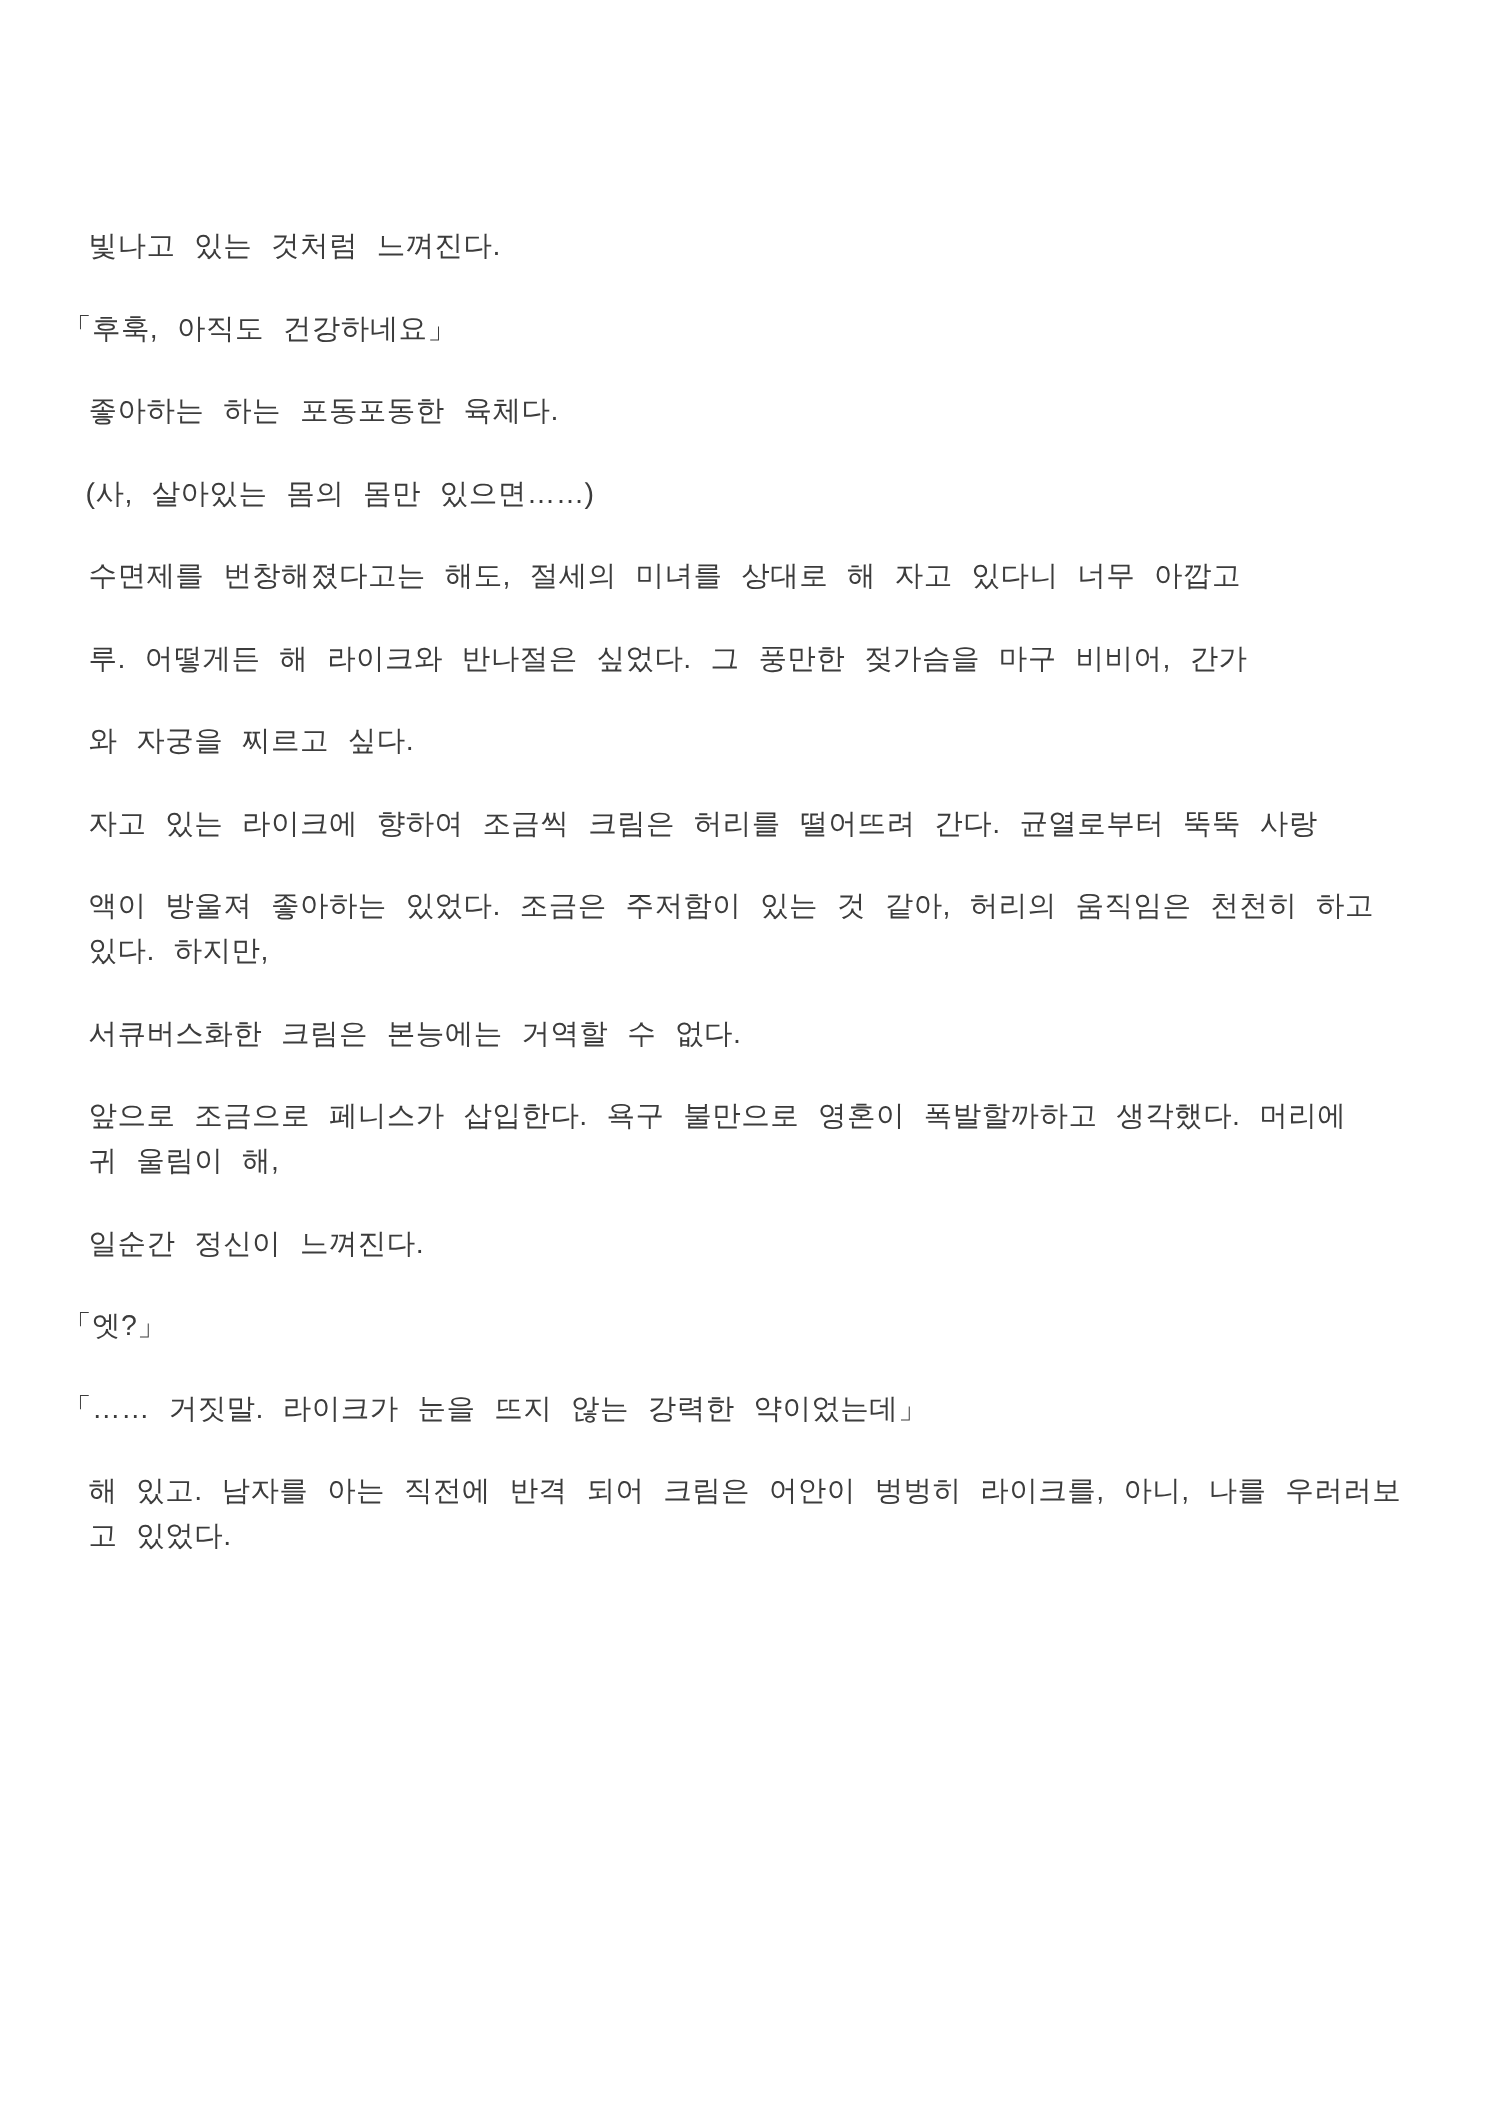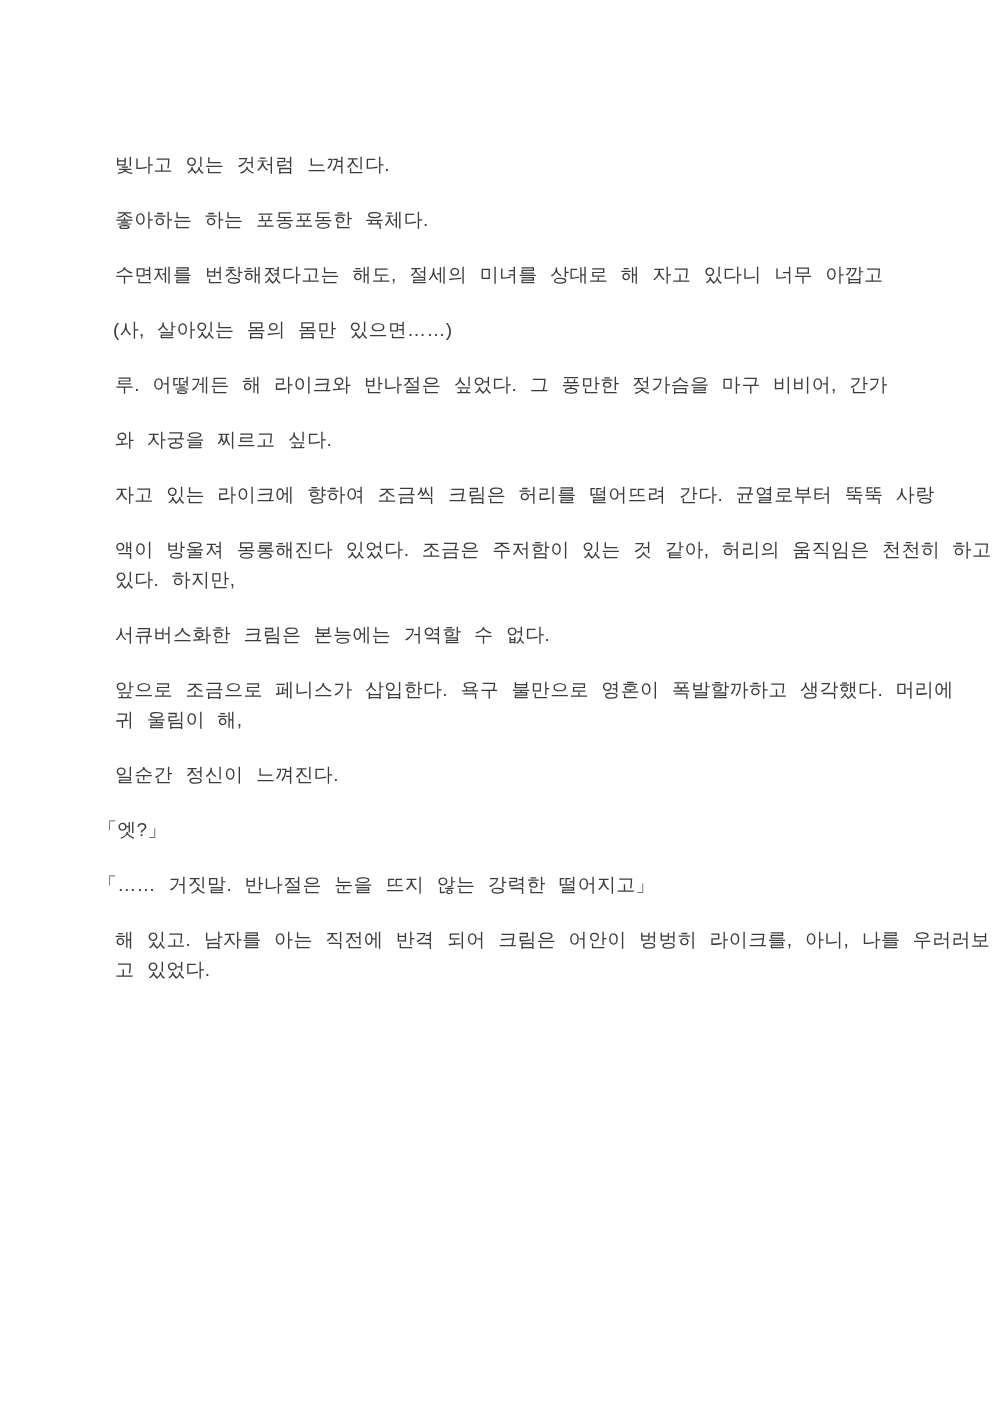--- a/index.html
+++ b/index.html
@@ -9,21 +9,21 @@
   body {
     background: #ffffff;
     font-family: "Liberation Sans", "DejaVu Sans", sans-serif;
   }
   .page {
     position: relative;
     width: 992px;
     height: 1403px;
     background: #ffffff;
     box-sizing: border-box;
-    padding: 150px 80px 0 115px;
+    padding: 150px 80px 0 59px;
     overflow: hidden;
   }
   .para {
     font-size: 19px;
     line-height: 30px;
     margin: 0 0 25px 0;
     color: #3c3c3c;
     word-spacing: 7px;
     letter-spacing: 0.3px;
   }
@@ -39,56 +39,59 @@
   }
 </style>
 </head>
 <body>
 
 <main class="page">
   <div id="text-body" style="color: rgb(60, 60, 60);">
       <div class="para narration">
         <div class="line">빛나고 있는 것처럼 느껴진다.</div>
       </div>
+      <div class="para dialogue">
+        <div class="line">「후훅, 아직도 건강하네요」</div>
+      </div>
       <div class="para narration">
         <div class="line">좋아하는 하는 포동포동한 육체다.</div>
       </div>
+      <div class="para thought">
+        <div class="line">(사, 살아있는 몸의 몸만 있으면……)</div>
+      </div>
       <div class="para narration">
         <div class="line">수면제를 번창해졌다고는 해도, 절세의 미녀를 상대로 해 자고 있다니 너무 아깝고</div>
-      </div>
-      <div class="para thought">
-        <div class="line">(사, 살아있는 몸의 몸만 있으면……)</div>
       </div>
       <div class="para narration">
         <div class="line">루. 어떻게든 해 라이크와 반나절은 싶었다. 그 풍만한 젖가슴을 마구 비비어, 간가</div>
       </div>
       <div class="para narration">
         <div class="line">와 자궁을 찌르고 싶다.</div>
       </div>
       <div class="para narration">
         <div class="line">자고 있는 라이크에 향하여 조금씩 크림은 허리를 떨어뜨려 간다. 균열로부터 뚝뚝 사랑</div>
       </div>
       <div class="para narration">
-        <div class="line">액이 방울져 몽롱해진다 있었다. 조금은 주저함이 있는 것 같아, 허리의 움직임은 천천히 하고</div>
+        <div class="line">액이 방울져 좋아하는 있었다. 조금은 주저함이 있는 것 같아, 허리의 움직임은 천천히 하고</div>
         <div class="line">있다. 하지만,</div>
       </div>
       <div class="para narration">
         <div class="line">서큐버스화한 크림은 본능에는 거역할 수 없다.</div>
       </div>
       <div class="para narration">
         <div class="line">앞으로 조금으로 페니스가 삽입한다. 욕구 불만으로 영혼이 폭발할까하고 생각했다. 머리에</div>
         <div class="line">귀 울림이 해,</div>
       </div>
       <div class="para narration">
         <div class="line">일순간 정신이 느껴진다.</div>
       </div>
       <div class="para dialogue">
         <div class="line">「엣?」</div>
       </div>
       <div class="para dialogue">
-        <div class="line">「…… 거짓말. 반나절은 눈을 뜨지 않는 강력한 떨어지고」</div>
+        <div class="line">「…… 거짓말. 라이크가 눈을 뜨지 않는 강력한 약이었는데」</div>
       </div>
       <div class="para narration">
         <div class="line">해 있고. 남자를 아는 직전에 반격 되어 크림은 어안이 벙벙히 라이크를, 아니, 나를 우러러보</div>
         <div class="line">고 있었다.</div>
       </div>
     </div>
 </main>
 
 </body></html>

